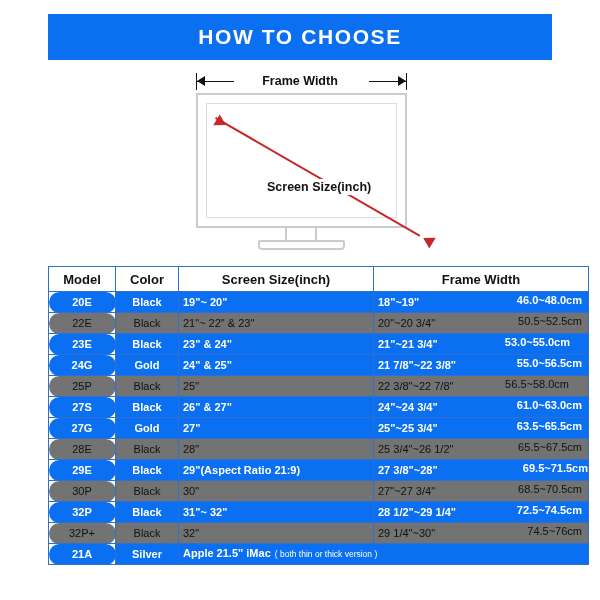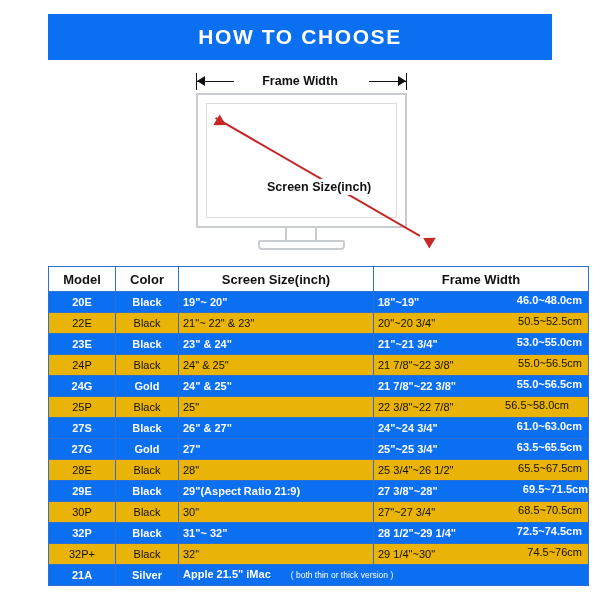--- a/index.html
+++ b/index.html
@@ -185,32 +185,32 @@
     overflow: hidden;
     white-space: nowrap;
   }
   table.spec thead th {
     font-weight: bold;
     font-size: 13px;
     text-align: center;
     height: 22px;
     background: #ffffff;
   }
-  .col-model { width: 58px; text-align: center; }
+  .col-model { width: 58px; text-align: center; border-radius: 12px; }
   .col-color { width: 54px; text-align: center; }
   .col-size  { width: 186px; }
   .col-frame { width: 206px; }
 
   tr.alt td {
     background: #0a6ff0;
     color: #ffffff;
     font-weight: bold;
   }
   tr.plain td {
-    background: #eab308;
+    background: #737373;
     color: #111111;
   }
   td.c { text-align: center; }
   td.l { text-align: left; padding-left: 6px; }
   .fine {
     font-size: 8.5px;
     font-weight: normal;
   }
 </style>
 </head>
@@ -262,27 +262,21 @@
           <tr class="plain">
             <td class="col-model c">22E</td>
             <td class="col-color c">Black</td>
             <td class="col-size l">21"~ 22" &amp; 23"</td>
             <td class="col-frame" style="position: relative;"><span>20"~20 3/4"</span><span style="position: absolute; right: 6px; top: 1px;">50.5~52.5cm</span></td>
           </tr>
           <tr class="alt">
             <td class="col-model c">23E</td>
             <td class="col-color c">Black</td>
             <td class="col-size l">23" &amp; 24"</td>
-            <td class="col-frame" style="position: relative;"><span>21"~21 3/4"</span><span style="position: absolute; right: 6px; top: 1px; text-align: right;">53.0~55.0cm</span></td>
-          </tr>
-          <tr class="plain">
-            <td class="col-model c">24P</td>
-            <td class="col-color c">Black</td>
-            <td class="col-size l">24" &amp; 25"</td>
-            <td class="col-frame" style="position: relative;"><span>21 7/8"~22 3/8"</span><span style="position: absolute; right: 6px; top: 1px;">55.0~56.5cm</span></td>
+            <td class="col-frame" style="position: relative;"><span>21"~21 3/4"</span><span style="position: absolute; right: 18px; top: 1px; text-align: right;">53.0~55.0cm</span></td>
           </tr>
           <tr class="alt">
             <td class="col-model c">24G</td>
             <td class="col-color c">Gold</td>
             <td class="col-size l">24" &amp; 25"</td>
             <td class="col-frame" style="position: relative;"><span>21 7/8"~22 3/8"</span><span style="position: absolute; right: 6px; top: 1px;">55.0~56.5cm</span></td>
           </tr>
           <tr class="plain">
             <td class="col-model c">25P</td>
             <td class="col-color c">Black</td>
@@ -327,19 +321,19 @@
           </tr>
           <tr class="plain">
             <td class="col-model c">32P+</td>
             <td class="col-color c">Black</td>
             <td class="col-size l">32"</td>
             <td class="col-frame" style="position: relative;"><span>29 1/4"~30"</span><span style="position: absolute; right: 6px; top: 1px; margin-left: 30px;">74.5~76cm</span></td>
           </tr>
           <tr class="alt">
             <td class="col-model c">21A</td>
             <td class="col-color c">Silver</td>
-            <td class="l" colspan="2"><span>Apple 21.5" iMac</span><span class="fine" style="margin-left: 20px;">( both thin or thick version )</span></td>
+            <td class="l" colspan="2"><span>Apple 21.5" iMac</span><span class="fine" style="margin-left: 4px;">( both thin or thick version )</span></td>
           </tr>
         </tbody>
     </table>
   </div>
 
 </div>
 
 </body></html>

